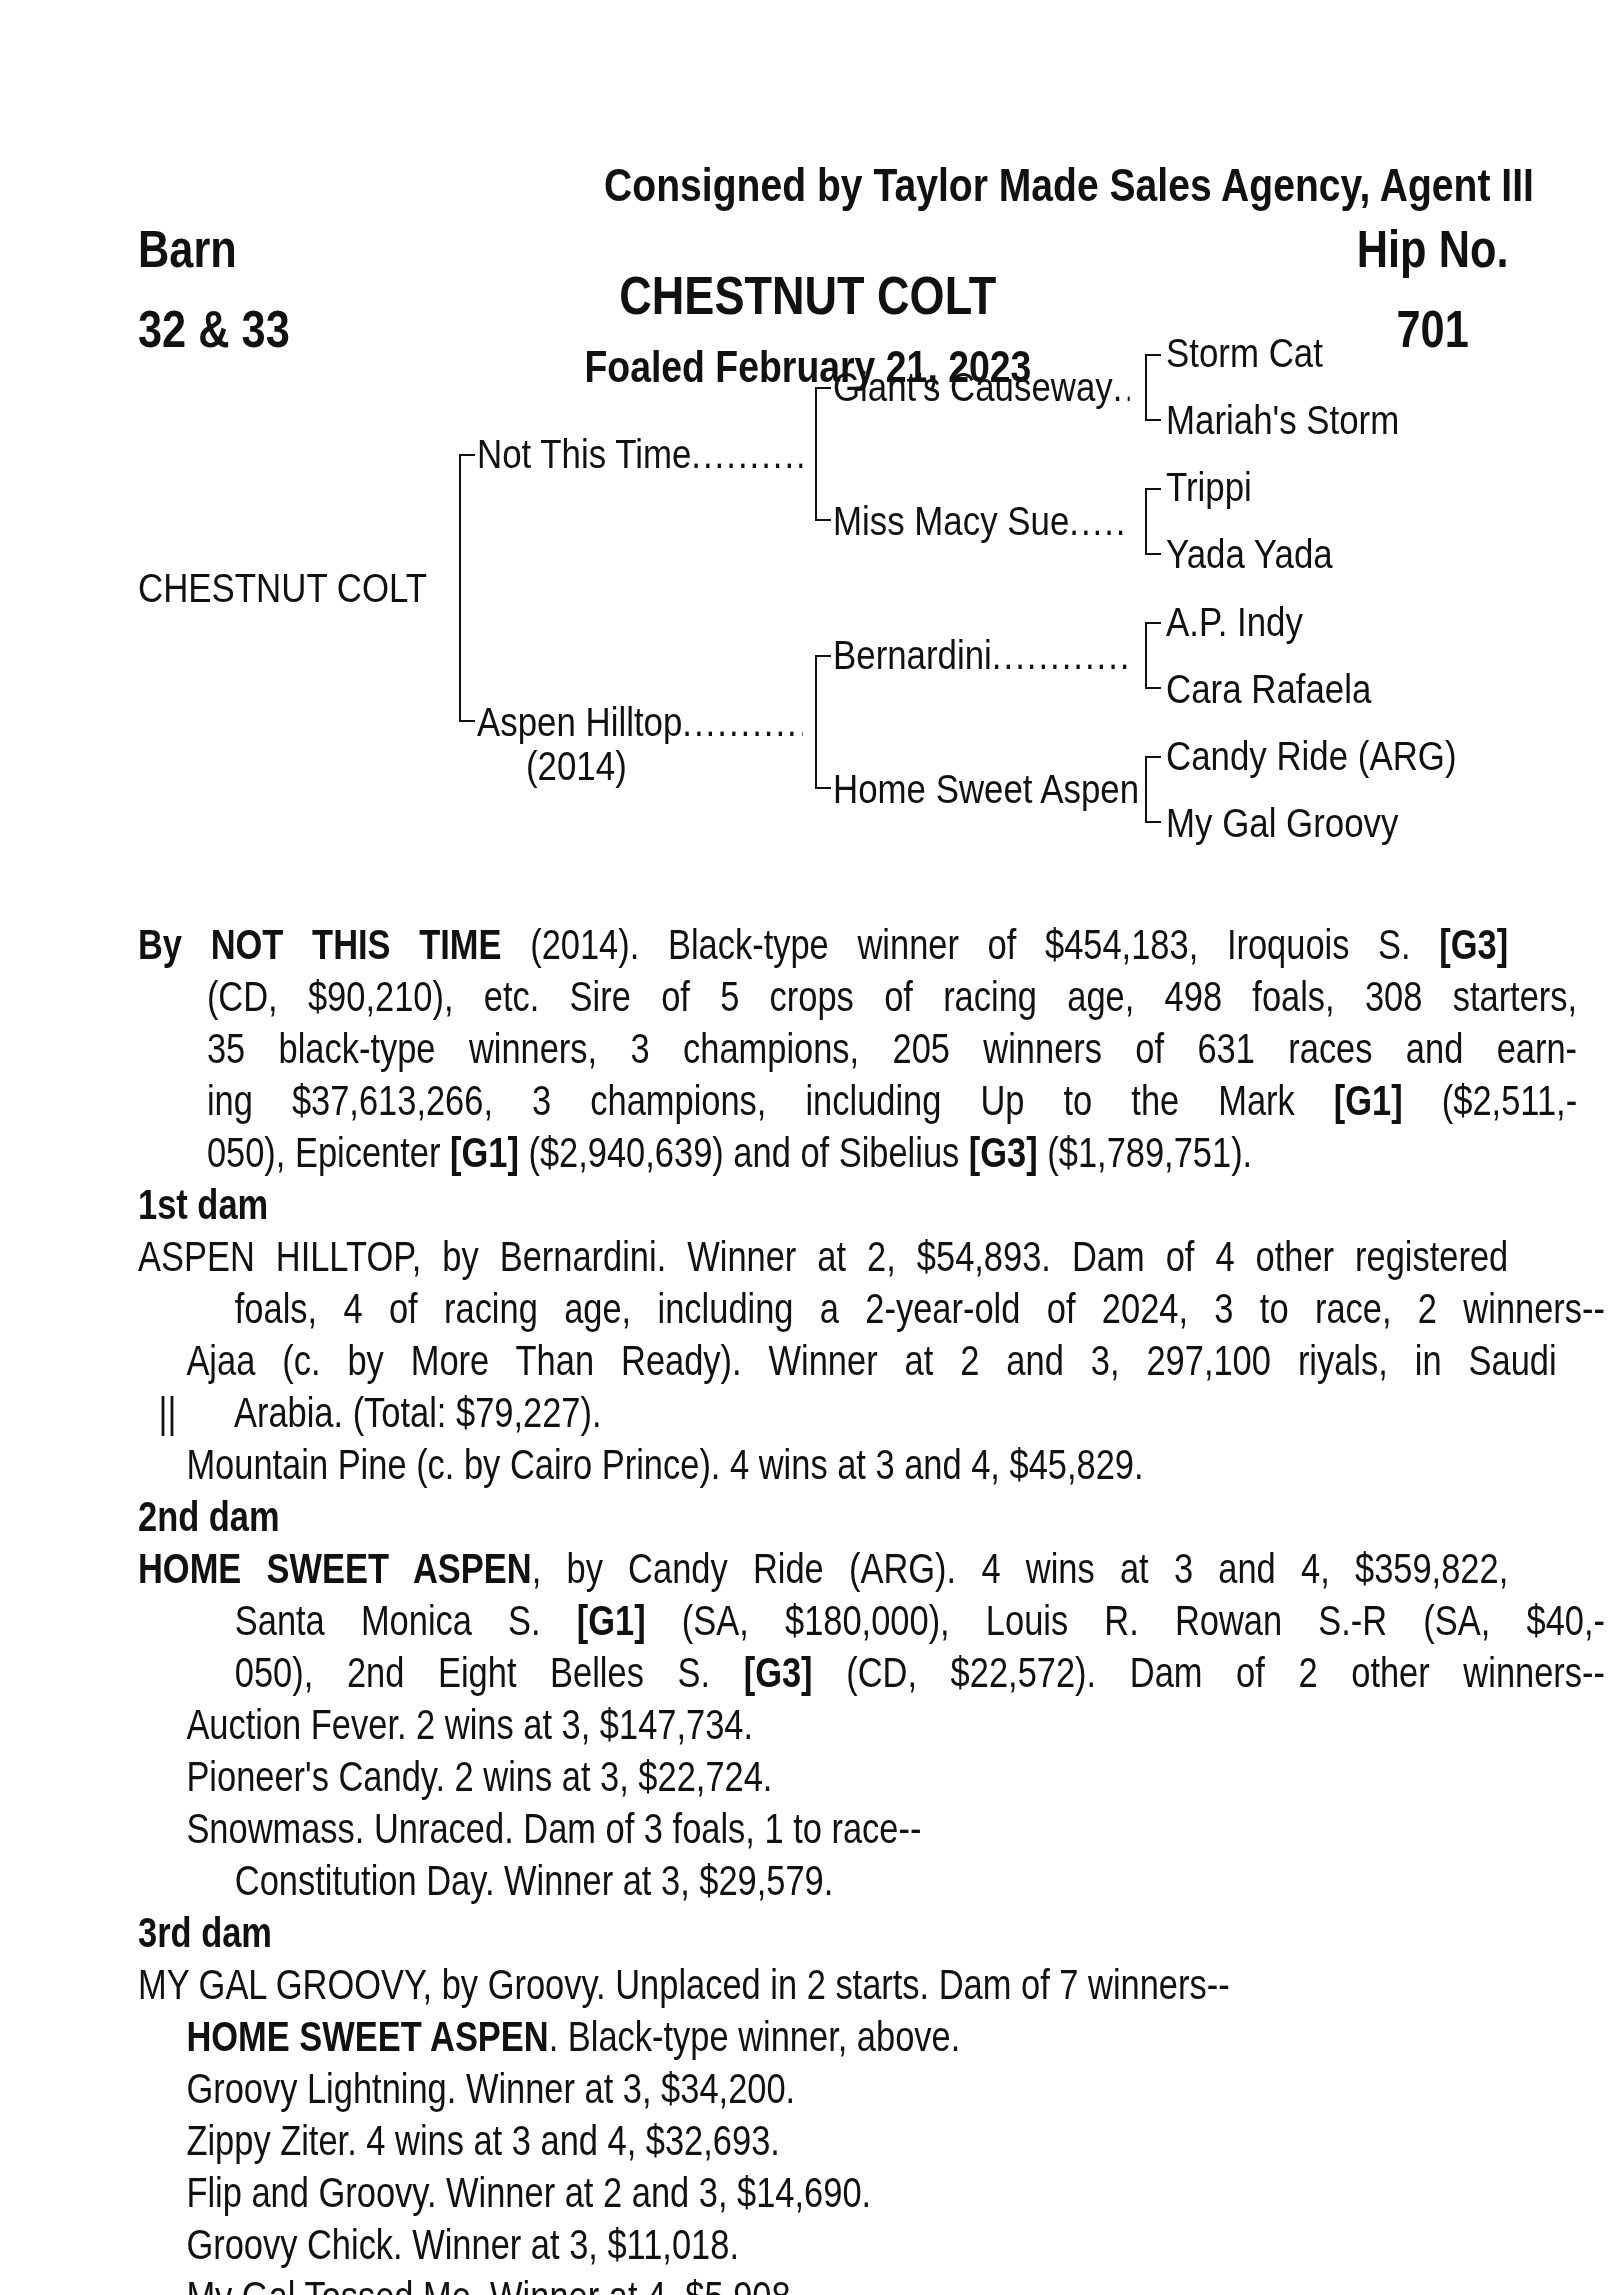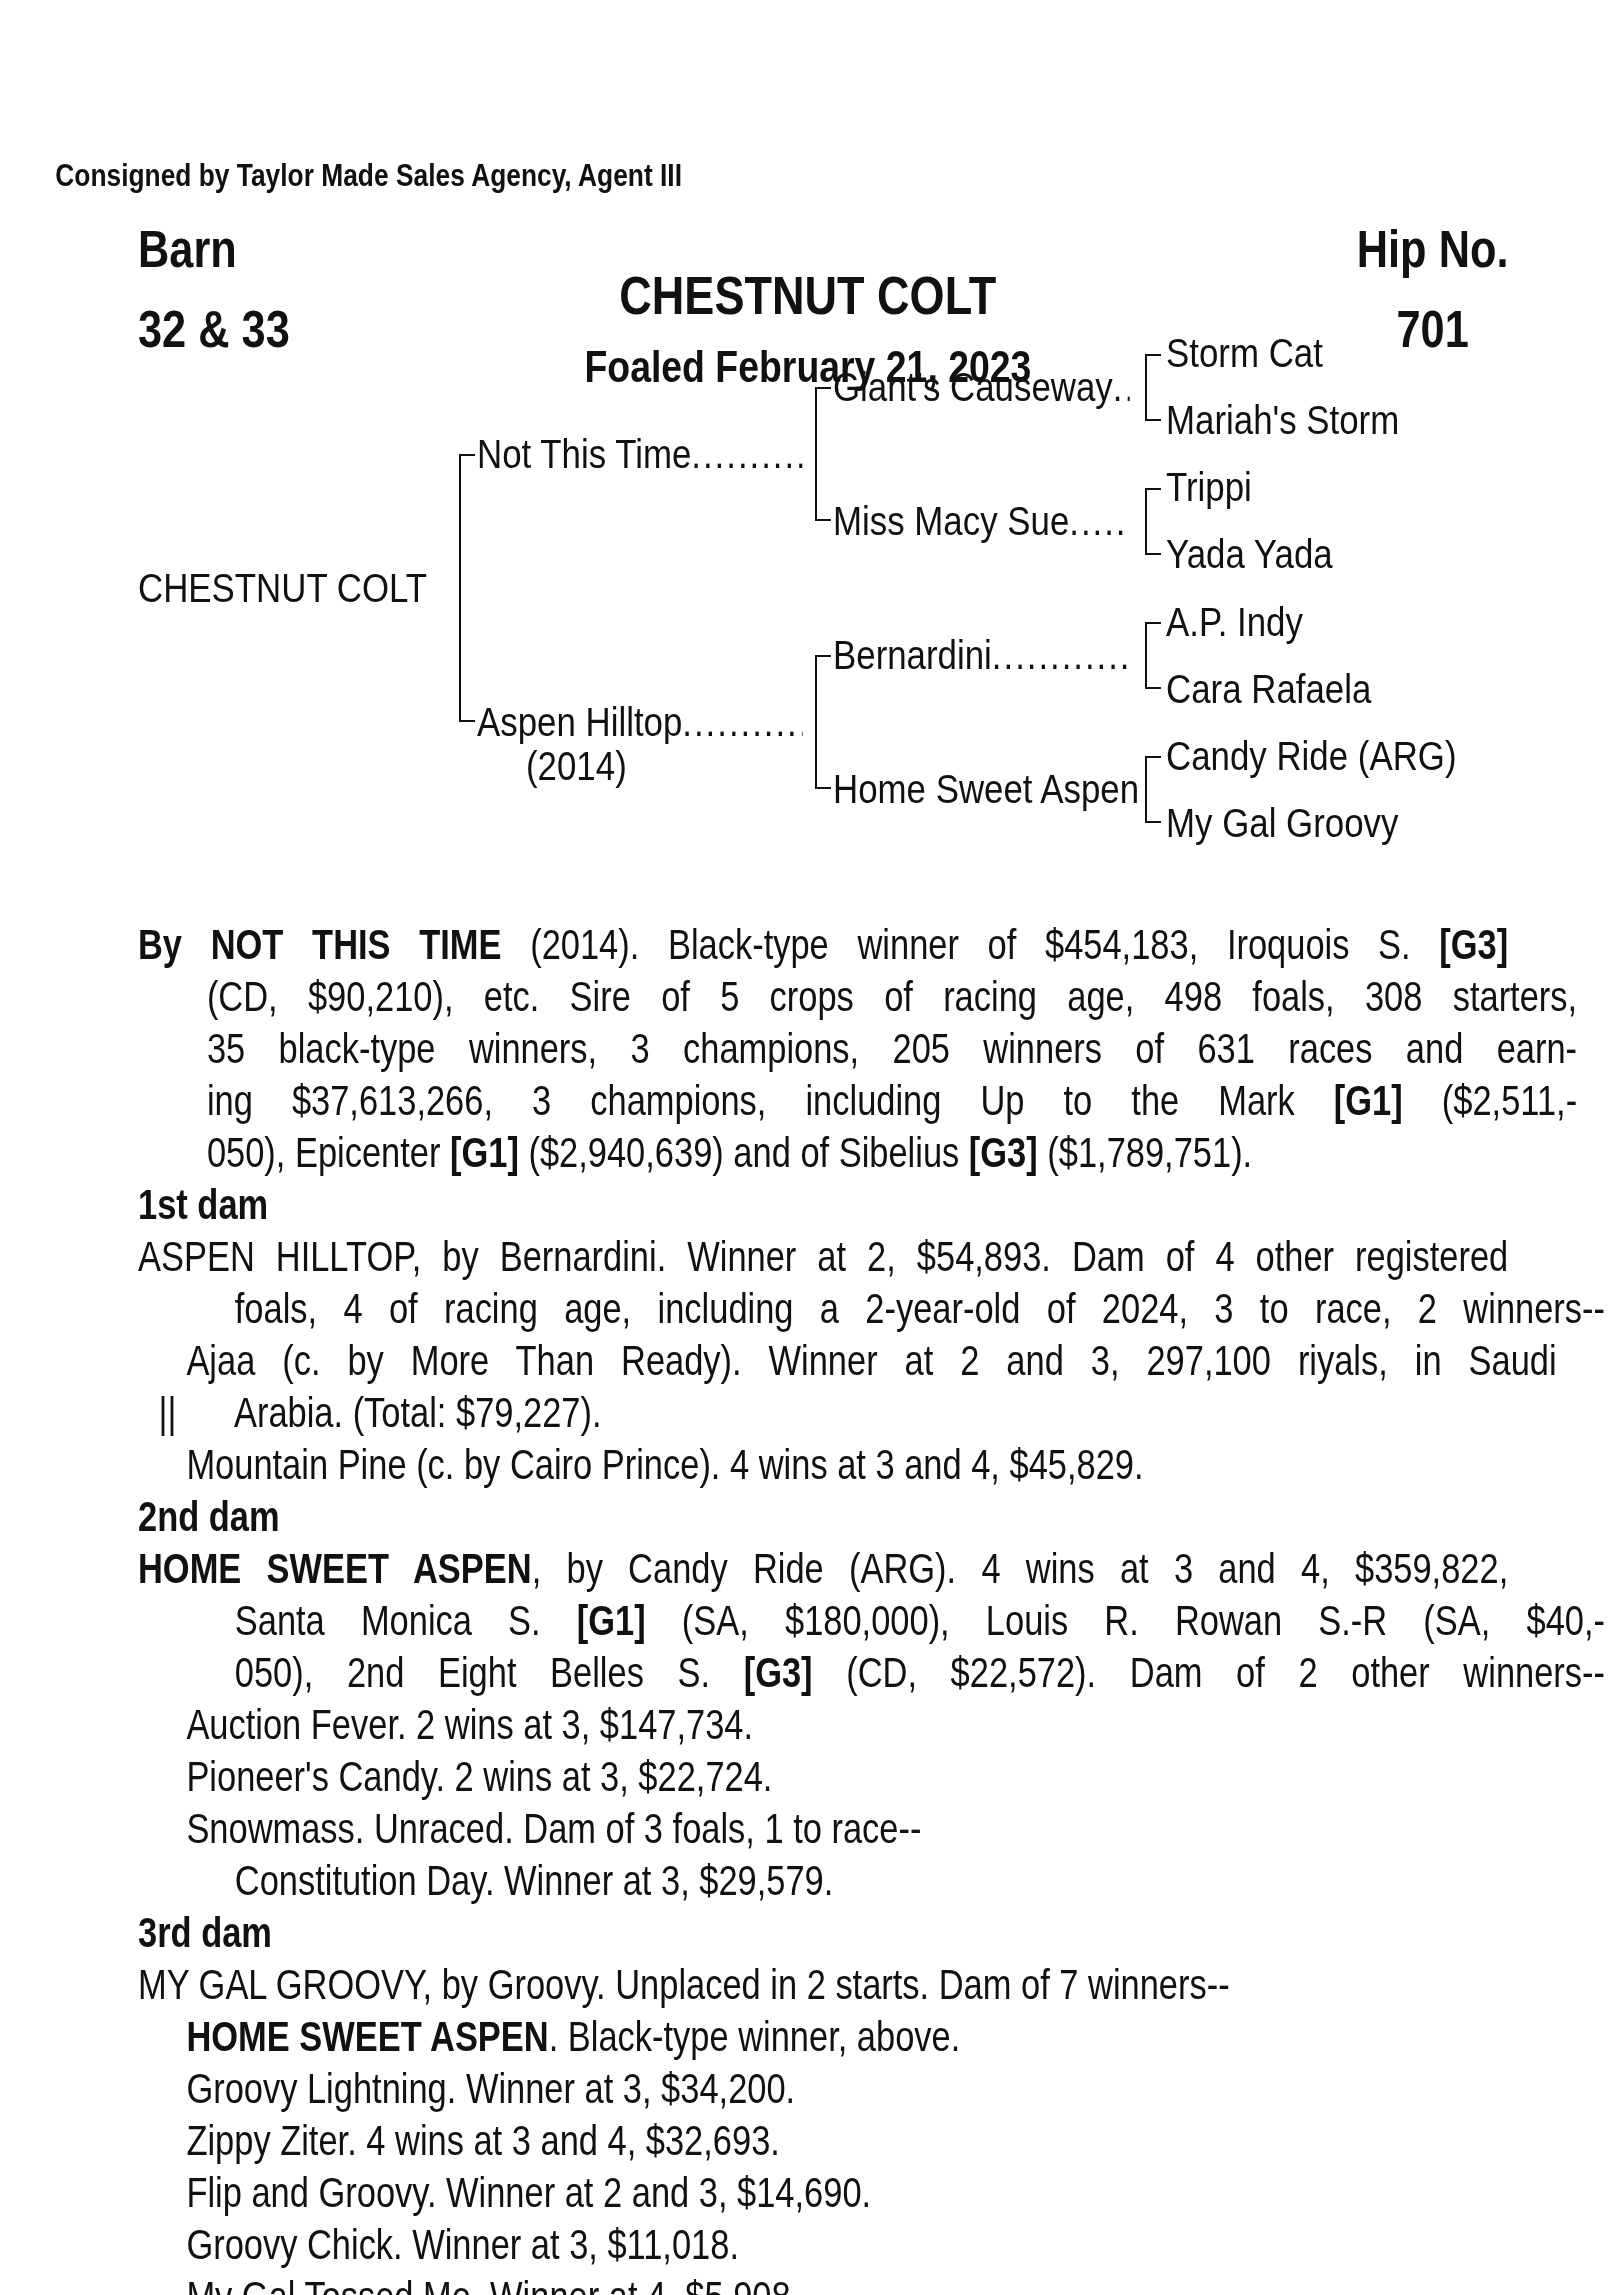--- a/index.html
+++ b/index.html
@@ -3,21 +3,21 @@
 <meta charset="utf-8">
 <style>
   html,body{margin:0;padding:0;}
   body{
     width:1616px;height:3227px;position:relative;background:#ffffff;color:#111;
     font-family:"Liberation Sans","DejaVu Sans",sans-serif;
     -webkit-font-smoothing:antialiased;
   }
   b{font-weight:bold;}
   
-  .consign{position:absolute;top:153px;left:0;width:100%;text-align:left;font-size:31px;line-height:46px;font-weight:bold;white-space:nowrap;}
+  .consign{position:absolute;top:162px;left:0;width:100%;text-align:right;font-size:46px;line-height:46px;font-weight:bold;white-space:nowrap;}
   .cx{display:inline-block;transform:scaleX(.85);transform-origin:50% 50%;}
   .barn-block{position:absolute;left:138px;top:224px;text-align:left;transform:scaleX(.85);transform-origin:0 0;font-weight:bold;font-size:51px;line-height:51px;white-space:nowrap;}
   .barn-block .row2{margin-top:28.5px;}
   .hip-block{position:absolute;right:108px;top:224px;text-align:center;transform:scaleX(.85);transform-origin:100% 0;font-weight:bold;font-size:51px;line-height:51px;white-space:nowrap;}
   .hip-block .row2{margin-top:28.5px;}
   .title{position:absolute;top:269px;left:0;width:100%;text-align:center;font-weight:bold;font-size:53px;line-height:53px;white-space:nowrap;}
   .foaled{position:absolute;top:345px;left:0;width:100%;text-align:center;font-weight:bold;font-size:44px;line-height:44px;white-space:nowrap;}
   
   .tree{position:absolute;left:0;top:0;width:100%;height:872px;}
   .ped{position:absolute;font-size:41px;line-height:42px;white-space:nowrap;display:flex;align-items:baseline;transform:scaleX(.85);transform-origin:0 0;}

